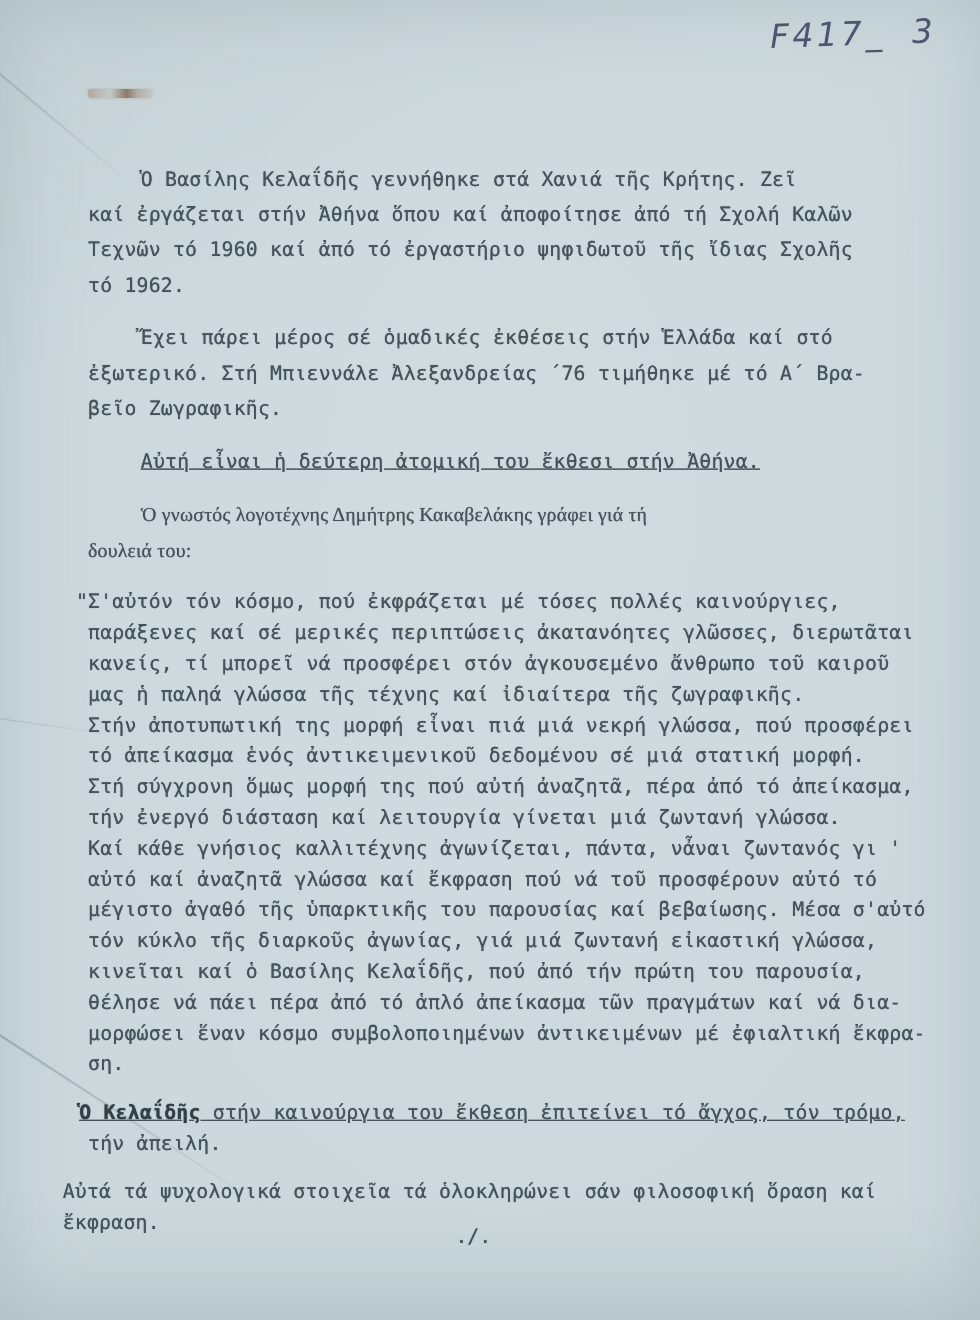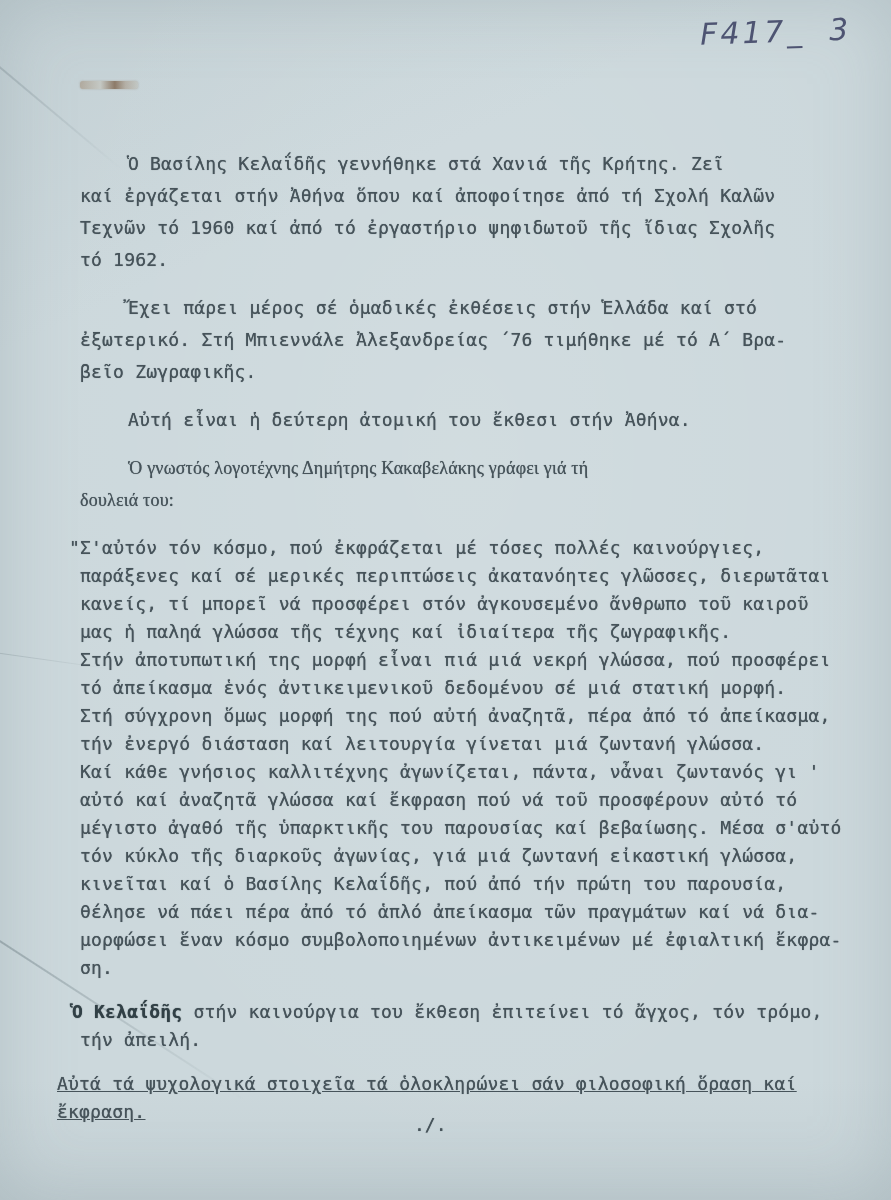--- a/index.html
+++ b/index.html
@@ -82,21 +82,21 @@
         <div class="line indent">Ὁ Βασίλης Κελαΐδῆς γεννήθηκε στά Χανιά τῆς Κρήτης. Ζεῖ</div>
         <div class="line">καί ἐργάζεται στήν Ἀθήνα ὅπου καί ἀποφοίτησε ἀπό τή Σχολή Καλῶν</div>
         <div class="line">Τεχνῶν τό 1960 καί ἀπό τό ἐργαστήριο ψηφιδωτοῦ τῆς ἴδιας Σχολῆς</div>
         <div class="line">τό 1962.</div>
       </div>
       <div class="para top" style="margin-top: 6px;">
         <div class="line indent">Ἔχει πάρει μέρος σέ ὁμαδικές ἐκθέσεις στήν Ἑλλάδα καί στό</div>
         <div class="line">ἐξωτερικό. Στή Μπιεννάλε Ἀλεξανδρείας ΄76 τιμήθηκε μέ τό Α΄ Βρα-</div>
         <div class="line">βεῖο Ζωγραφικῆς.</div>
       </div>
-      <div class="para top" style="margin-top: 6px;">
+      <div class="para top" style="margin-top: 6px; text-decoration: underline;">
         <div class="line indent">Αὐτή εἶναι ἡ δεύτερη ἀτομική του ἔκθεσι στήν Ἀθήνα.</div>
       </div>
       <div class="para top" style="margin-top: 6px; font-family: Liberation Serif, serif;">
         <div class="line indent">Ὁ γνωστός λογοτέχνης Δημήτρης Κακαβελάκης γράφει γιά τή</div>
         <div class="line">δουλειά του:</div>
       </div>
       <div class="para quote" style="margin-top: 18px;">
         <div class="line" style="margin-left: -11px;">"Σ'αὐτόν τόν κόσμο, πού ἐκφράζεται μέ τόσες πολλές καινούργιες,</div>
         <div class="line">παράξενες καί σέ μερικές περιπτώσεις ἀκατανόητες γλῶσσες, διερωτᾶται</div>
         <div class="line">κανείς, τί μπορεῖ νά προσφέρει στόν ἀγκουσεμένο ἄνθρωπο τοῦ καιροῦ</div>
@@ -108,22 +108,22 @@
         <div class="line">Καί κάθε γνήσιος καλλιτέχνης ἀγωνίζεται, πάντα, νἆναι ζωντανός γι '</div>
         <div class="line">αὐτό καί ἀναζητᾶ γλώσσα καί ἔκφραση πού νά τοῦ προσφέρουν αὐτό τό</div>
         <div class="line">μέγιστο ἀγαθό τῆς ὑπαρκτικῆς του παρουσίας καί βεβαίωσης. Μέσα σ'αὐτό</div>
         <div class="line">τόν κύκλο τῆς διαρκοῦς ἀγωνίας, γιά μιά ζωντανή εἰκαστική γλώσσα,</div>
         <div class="line">κινεῖται καί ὁ Βασίλης Κελαΐδῆς, πού ἀπό τήν πρώτη του παρουσία,</div>
         <div class="line">θέλησε νά πάει πέρα ἀπό τό ἁπλό ἀπείκασμα τῶν πραγμάτων καί νά δια-</div>
         <div class="line">μορφώσει ἕναν κόσμο συμβολοποιημένων ἀντικειμένων μέ ἐφιαλτική ἔκφρα-</div>
         <div class="line">ση.</div>
       </div>
       <div class="para quote">
-        <div class="line" style="margin-left: -8px;"><span class="bold">Ὁ Κελαΐδῆς</span> στήν καινούργια του ἔκθεση ἐπιτείνει τό ἄγχος, τόν τρόμο,</div>
+        <div class="line" style="margin-left: -8px; text-decoration: underline;"><span class="bold">Ὁ Κελαΐδῆς</span> στήν καινούργια του ἔκθεση ἐπιτείνει τό ἄγχος, τόν τρόμο,</div>
         <div class="line">τήν ἀπειλή.</div>
       </div>
-      <div class="para quote" style="margin-left: -7px; text-decoration: underline;">
+      <div class="para quote" style="margin-left: -7px;">
         <div class="line">Αὐτά τά ψυχολογικά στοιχεῖα τά ὁλοκληρώνει σάν φιλοσοφική ὅραση καί</div>
         <div class="line">ἔκφραση.</div>
       </div>
     </div>
   <div class="footer-mark">./.</div>
 </div>
 
 </body></html>

